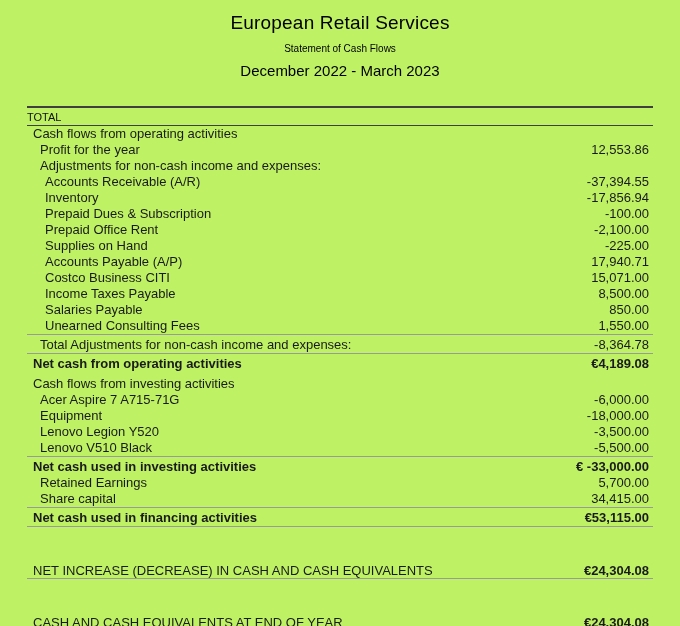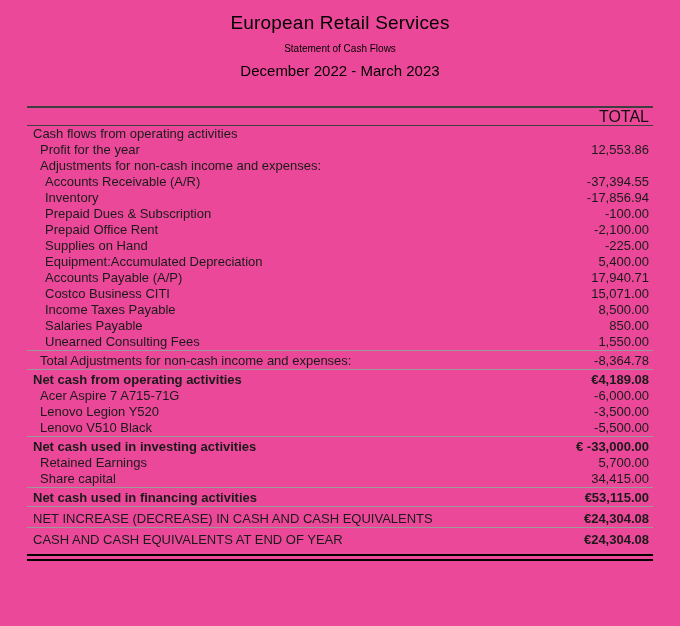--- a/index.html
+++ b/index.html
@@ -1,20 +1,20 @@
 <!DOCTYPE html>
 <html><head>
 <meta charset="utf-8">
 <style>
   html, body { margin: 0; padding: 0; background: #ffffff; }
   .page {
     position: relative;
     width: 680px;
     height: 626px;
-    background: #ec4899;
+    background: #bef264;
     font-family: "Liberation Sans", sans-serif;
     color: #1a1a1a;
     overflow: hidden;
   }
   
   .doc-header { text-align: center; padding-top: 12px; }
   .doc-title {
     margin: 0;
     font-size: 19px;
     font-weight: 400;
@@ -29,26 +29,26 @@
   }
   .doc-period {
     margin: 8px 0 0 0;
     font-size: 15px;
     color: #000;
   }
   
   .report { margin: 27px 27px 0 27px; }
   .report-colhead {
     display: flex;
-    justify-content: flex-end;
+    justify-content: flex-start;
     align-items: center;
     height: 17px;
     border-top: 2px solid #3f3f3f;
     border-bottom: 1px solid #3f3f3f;
-    font-size: 16px;
+    font-size: 11px;
     color: #111;
     padding-right: 4px;
   }
   .rows { }
   .row {
     display: flex;
     justify-content: space-between;
     align-items: baseline;
     min-height: 16px;
     line-height: 15px;
@@ -68,21 +68,21 @@
   .row--net {
     border-top: 1px solid #9a9a9a;
     padding-top: 2px;
     font-weight: 700;
     gap: 8px;
   }
   .row--grand {
     border-top: 1px solid #9a9a9a;
     padding-top: 4px;
   }
-  .row--grand .row-value { font-weight: 700; }
+  .row--grand .row-value { font-weight: 700; margin-top: 32px; }
   .bottom-rule {
     margin-top: 6px;
     height: 3px;
     border-top: 2px solid #000;
     border-bottom: 2px solid #000;
   }
 </style>
 </head>
 <body>
 
@@ -125,24 +125,20 @@
         </div>
         <div class="row row--item">
           <span class="row-label indent-2">Prepaid Office Rent</span>
           <span class="row-value">-2,100.00</span>
         </div>
         <div class="row row--item">
           <span class="row-label indent-2">Supplies on Hand</span>
           <span class="row-value">-225.00</span>
         </div>
         <div class="row row--item">
-          <span class="row-label indent-2">Equipment:Accumulated Depreciation</span>
-          <span class="row-value">5,400.00</span>
-        </div>
-        <div class="row row--item">
           <span class="row-label indent-2">Accounts Payable (A/P)</span>
           <span class="row-value">17,940.71</span>
         </div>
         <div class="row row--item">
           <span class="row-label indent-2">Costco Business CITI</span>
           <span class="row-value">15,071.00</span>
         </div>
         <div class="row row--item">
           <span class="row-label indent-2">Income Taxes Payable</span>
           <span class="row-value">8,500.00</span>
@@ -156,23 +152,31 @@
           <span class="row-value">1,550.00</span>
         </div>
         <div class="row row--subtotal">
           <span class="row-label indent-1">Total Adjustments for non-cash income and expenses:</span>
           <span class="row-value">-8,364.78</span>
         </div>
         <div class="row row--net">
           <span class="row-label indent-0">Net cash from operating activities</span>
           <span class="row-value">€4,189.08</span>
         </div>
+        <div class="row row--section row--gap">
+          <span class="row-label indent-0">Cash flows from investing activities</span>
+          <span class="row-value"></span>
+        </div>
         <div class="row row--item">
           <span class="row-label indent-1">Acer Aspire 7 A715-71G</span>
           <span class="row-value">-6,000.00</span>
+        </div>
+        <div class="row row--item">
+          <span class="row-label indent-1">Equipment</span>
+          <span class="row-value">-18,000.00</span>
         </div>
         <div class="row row--item">
           <span class="row-label indent-1">Lenovo Legion Y520</span>
           <span class="row-value">-3,500.00</span>
         </div>
         <div class="row row--item">
           <span class="row-label indent-1">Lenovo V510 Black</span>
           <span class="row-value">-5,500.00</span>
         </div>
         <div class="row row--net">

